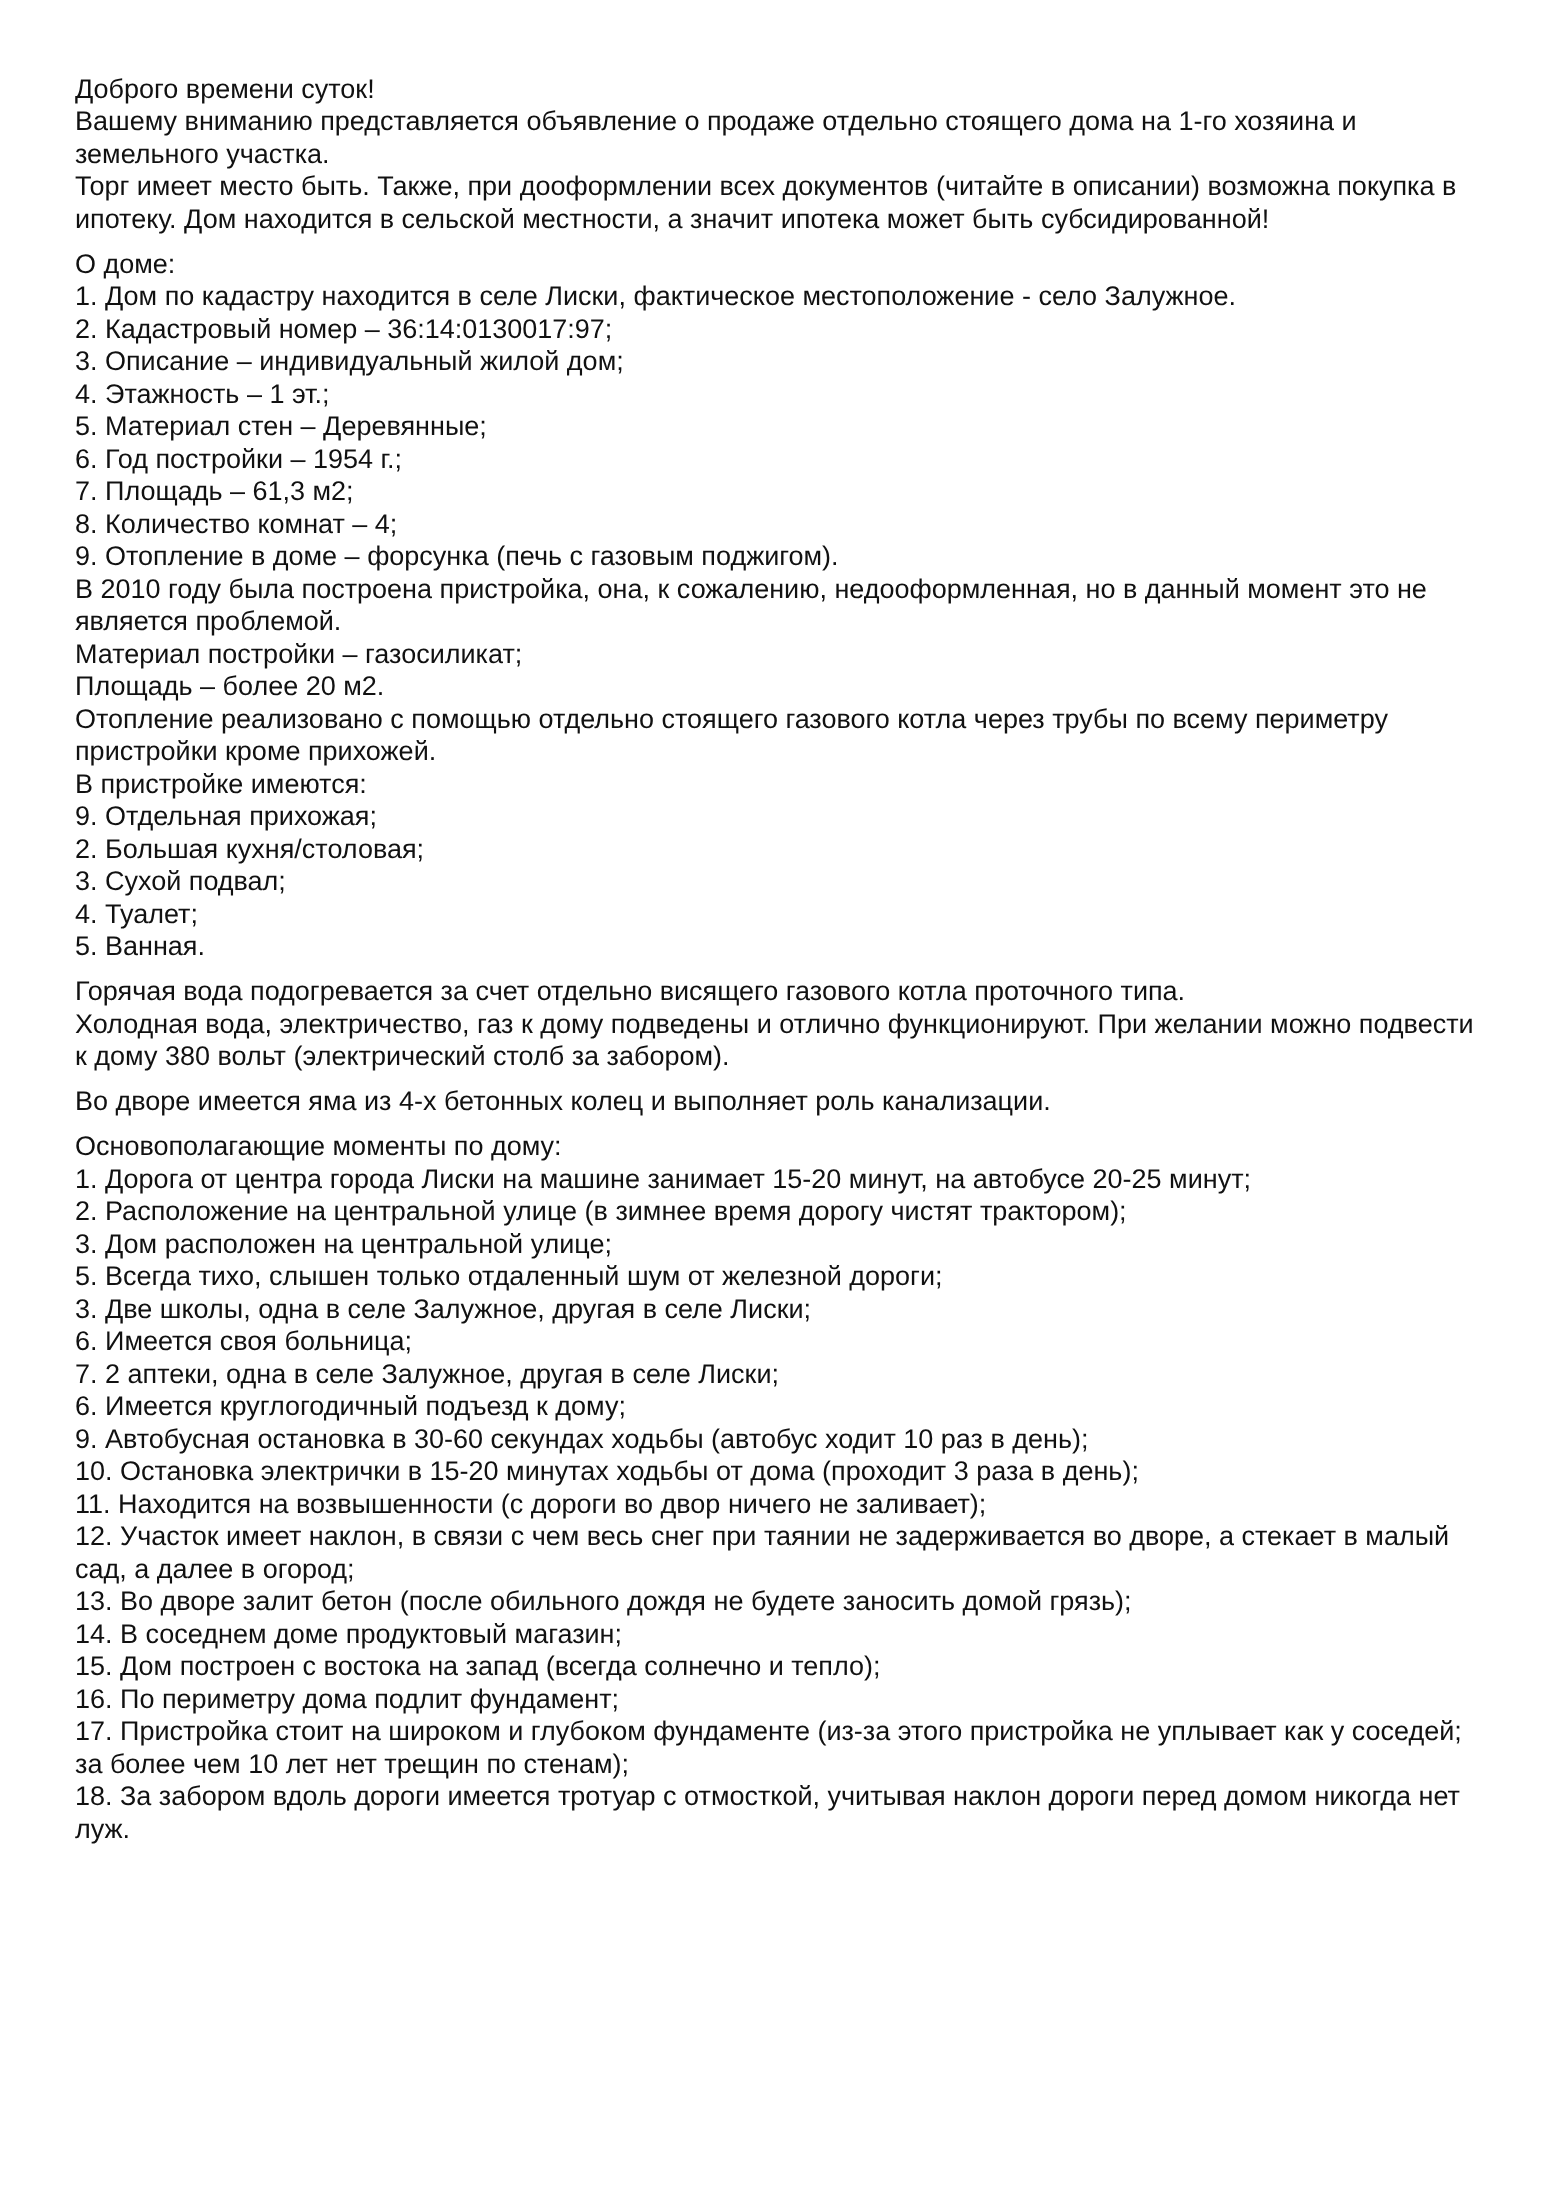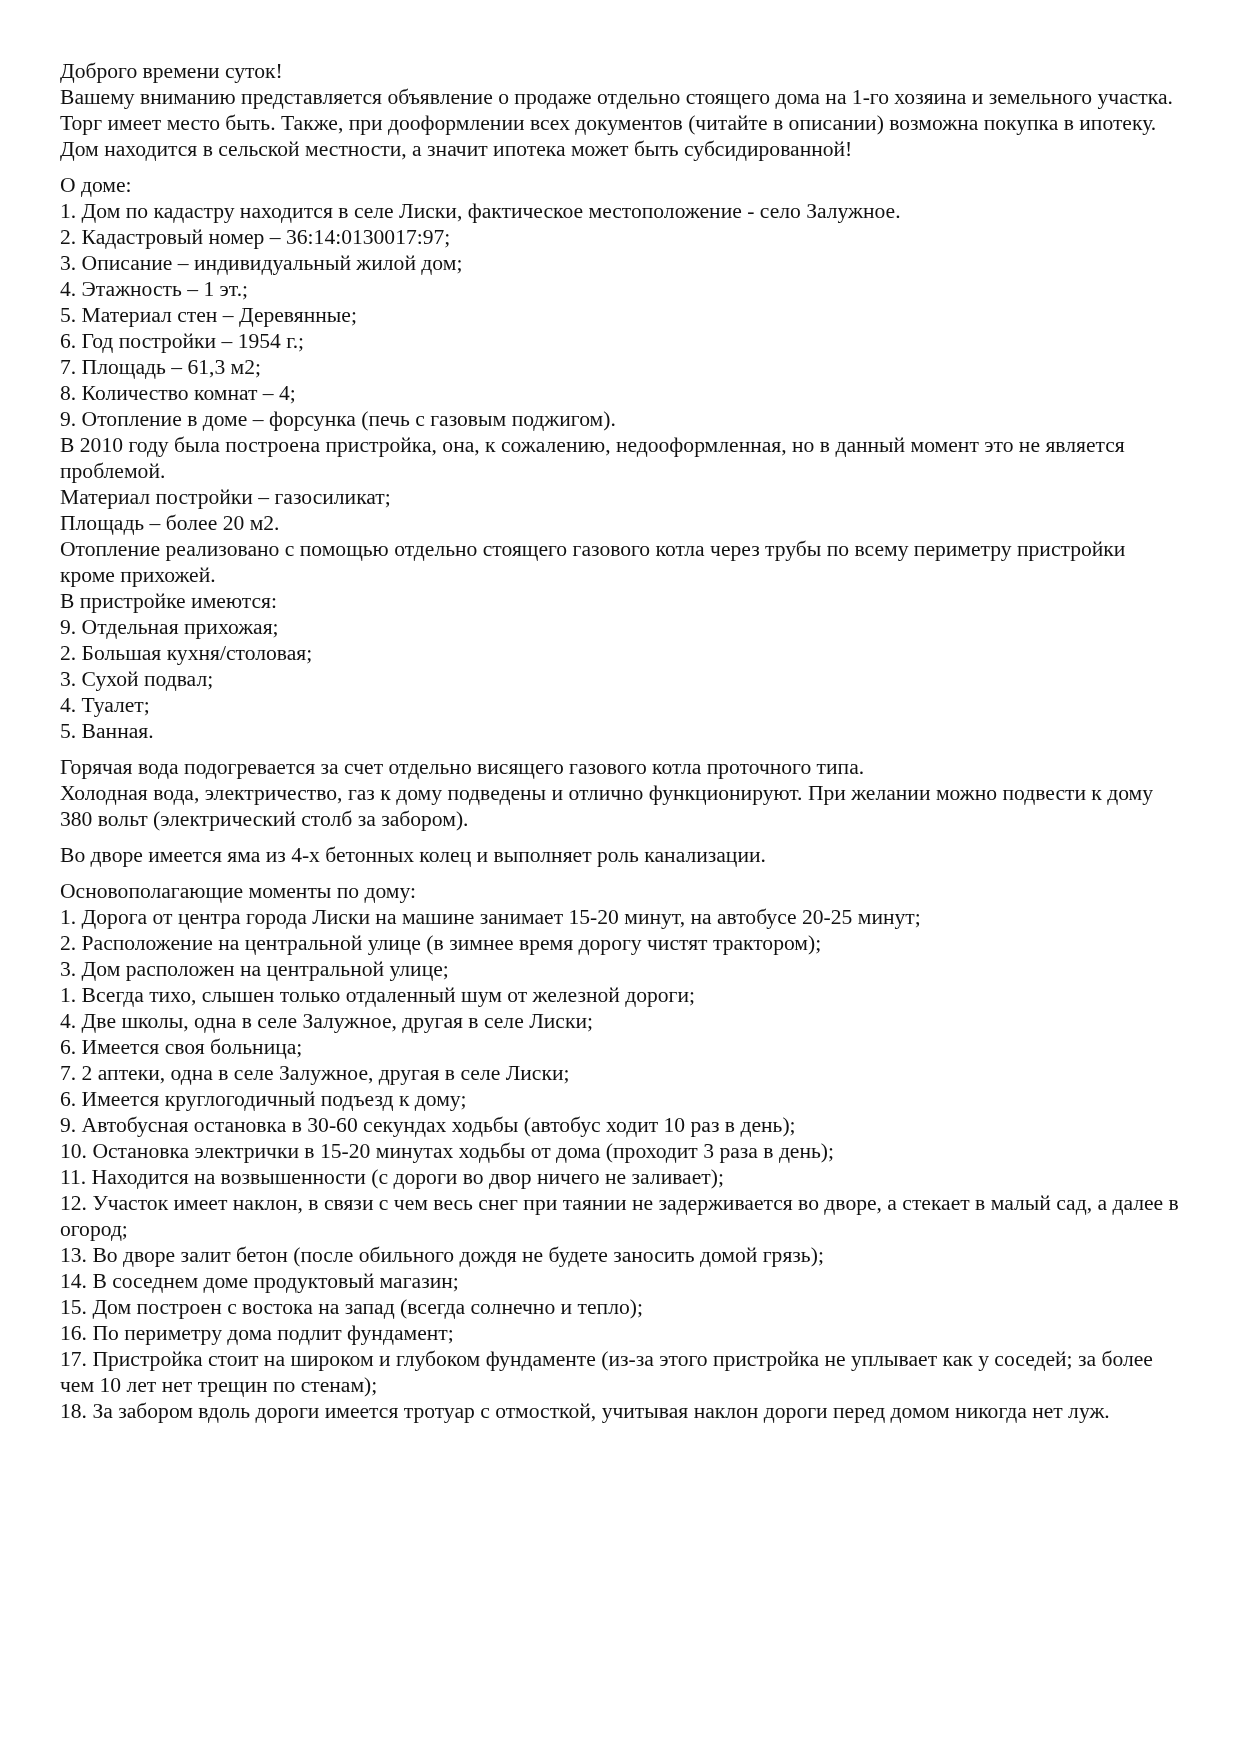--- a/index.html
+++ b/index.html
@@ -11,21 +11,21 @@
       width: 1240px;
       height: 1755px;
       position: relative;
       overflow: hidden;
     }
     .page {
       position: absolute;
       left: 60px;
       top: 58px;
       width: 1120px;
-      font-family: Liberation Serif, serif;
+      font-family: Liberation Sans, sans-serif;
       font-size: 21.6px;
       line-height: 26px;
       color: #111111;
     }
     .para {
       margin: 0 0 10px 0;
     }
     .line {
       display: block;
       white-space: normal;
@@ -75,22 +75,22 @@
 
   <div class="para">
     <span class="line">Во дворе имеется яма из 4-х бетонных колец и выполняет роль канализации.</span>
   </div>
 
   <div class="para">
     <span class="line">Основополагающие моменты по дому:</span>
     <span class="list-item">1. Дорога от центра города Лиски на машине занимает 15-20 минут, на автобусе 20-25 минут;</span>
     <span class="list-item">2. Расположение на центральной улице (в зимнее время дорогу чистят трактором);</span>
     <span class="list-item">3. Дом расположен на центральной улице;</span>
-    <span class="list-item">1. Всегда тихо, слышен только отдаленный шум от железной дороги;</span>
-    <span class="list-item">4. Две школы, одна в селе Залужное, другая в селе Лиски;</span>
+    <span class="list-item">5. Всегда тихо, слышен только отдаленный шум от железной дороги;</span>
+    <span class="list-item">3. Две школы, одна в селе Залужное, другая в селе Лиски;</span>
     <span class="list-item">6. Имеется своя больница;</span>
     <span class="list-item">7. 2 аптеки, одна в селе Залужное, другая в селе Лиски;</span>
     <span class="list-item">6. Имеется круглогодичный подъезд к дому;</span>
     <span class="list-item">9. Автобусная остановка в 30-60 секундах ходьбы (автобус ходит 10 раз в день);</span>
     <span class="list-item">10. Остановка электрички в 15-20 минутах ходьбы от дома (проходит 3 раза в день);</span>
     <span class="list-item">11. Находится на возвышенности (с дороги во двор ничего не заливает);</span>
     <span class="list-item">12. Участок имеет наклон, в связи с чем весь снег при таянии не задерживается во дворе, а стекает в малый сад, а далее в огород;</span>
     <span class="list-item">13. Во дворе залит бетон (после обильного дождя не будете заносить домой грязь);</span>
     <span class="list-item">14. В соседнем доме продуктовый магазин;</span>
     <span class="list-item">15. Дом построен с востока на запад (всегда солнечно и тепло);</span>

